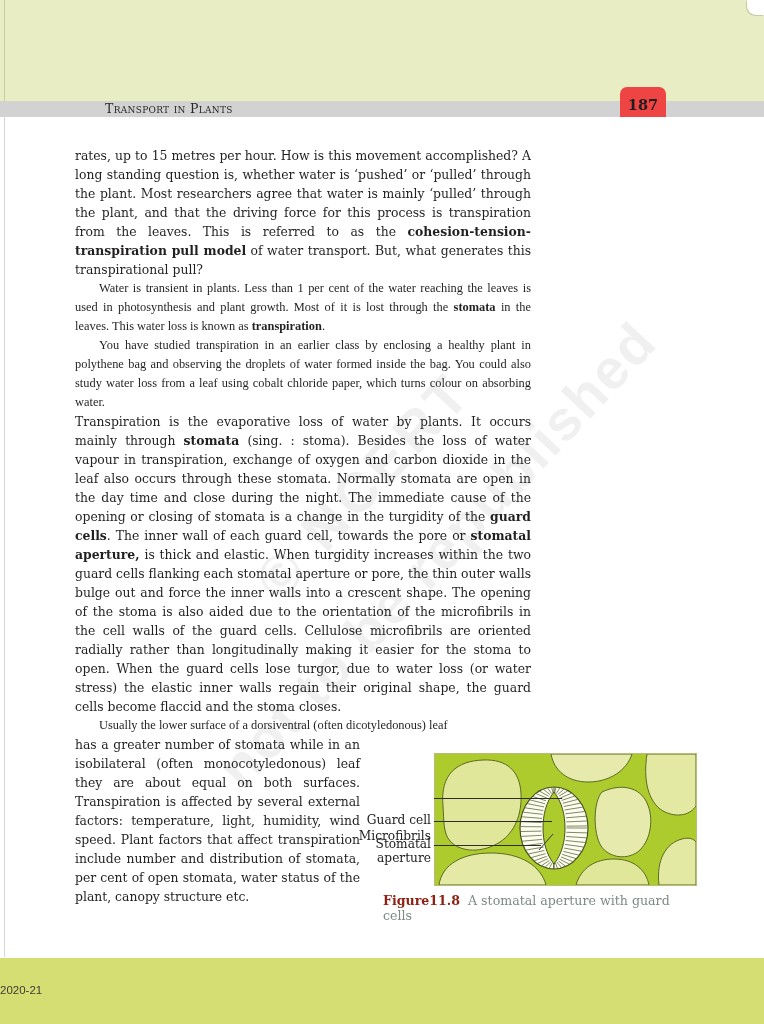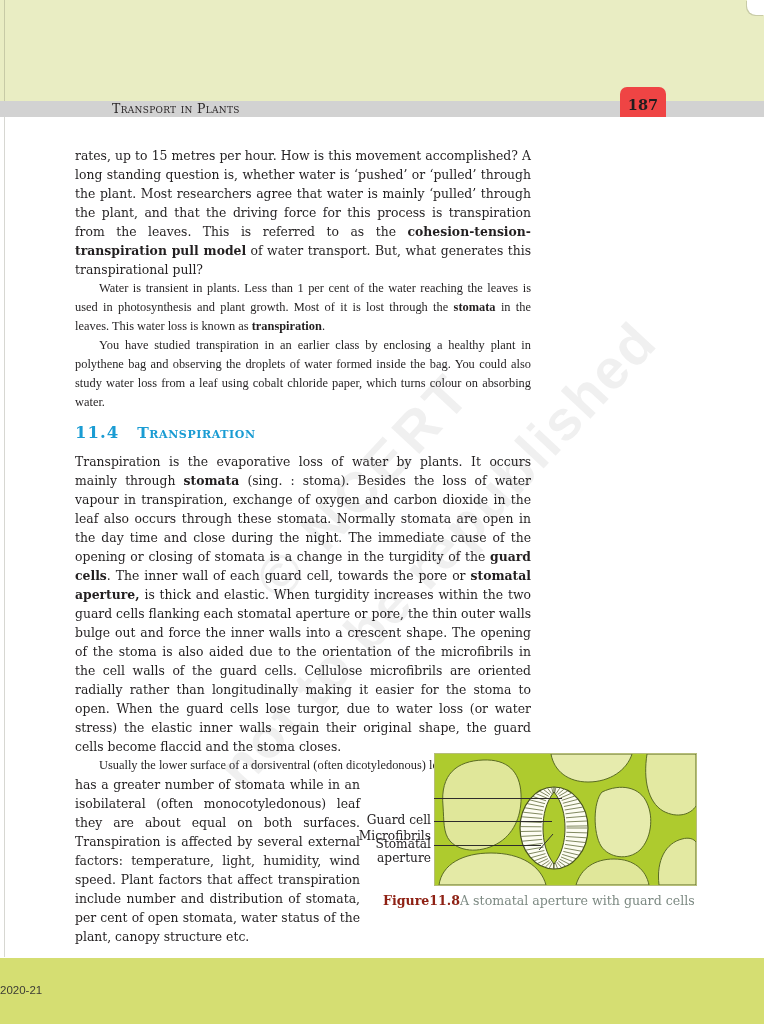--- a/index.html
+++ b/index.html
@@ -5,21 +5,21 @@
   html,body{margin:0;padding:0;background:#f0f0f0;}
   .page{position:relative;width:764px;height:1024px;background:#ffffff;overflow:hidden;
         font-family:"DejaVu Serif",serif;color:#221f20;}
 
   
   .band-top{position:absolute;left:0;top:0;width:764px;height:101px;background:#e9edc3;}
   .edge-line{position:absolute;left:4px;top:0;width:1px;height:957px;background:rgba(110,110,95,.28);}
   .corner-notch{position:absolute;right:0;top:0;width:17px;height:15px;background:#ffffff;
         border-bottom-left-radius:9px;box-shadow:-1px 1px 0 rgba(0,0,0,.14);}
   .header-bar{position:absolute;left:0;top:101px;width:764px;height:16px;background:#d2d2d2;}
-  .header-title{position:absolute;left:112px;top:101px;height:16px;line-height:16px;
+  .header-title{position:absolute;left:105px;top:101px;height:16px;line-height:16px;
         font-variant:small-caps;font-size:12.5px;letter-spacing:.3px;color:#2a2627;}
   .page-tab{position:absolute;left:620px;top:87px;width:46px;height:30px;background:#ef4444;
         border-radius:7px 7px 0 0;text-align:center;font-weight:bold;font-size:14.5px;
         line-height:36px;color:#201d1e;}
 
   
   .watermark{position:absolute;left:20px;top:300px;width:760px;height:440px;display:flex;
         flex-direction:column;align-items:center;justify-content:center;gap:36px;
         transform:rotate(-47deg);color:rgba(60,60,60,.075);
         font-family:"Liberation Sans",sans-serif;font-weight:bold;pointer-events:none;z-index:0;}
@@ -41,21 +41,21 @@
   .fig-img{position:absolute;left:89px;top:0;width:261px;height:131px;border:1px solid #b6bd7a;}
   .fig-img svg{display:block;}
   .lbl{position:absolute;left:0;width:86px;text-align:right;font-size:12.2px;
         line-height:13.5px;color:#232021;}
   .lbl1{top:38px;margin-top:39px;}  .lbl2{top:61px;text-align:right;}  .lbl3{top:85px;}
   .con{position:absolute;border-top:1px solid #2e2c2c;height:0;}
   .con1{top:45px;left:89px;width:128px;}
   .con2{top:68px;left:89px;width:118px;}
   .con3{top:92px;left:89px;width:107px;}
   .fig-caption{position:absolute;left:38px;top:140px;width:314px;font-size:12.6px;color:#7d8a83;}
-  .fc-tag{font-weight:bold;color:#8e2114;margin-right:0;}
+  .fc-tag{font-weight:bold;color:#8e2114;margin-right:8px;}
 
   
   .footer{position:absolute;left:0;top:958px;width:764px;height:66px;background:#d5de72;}
   .footer-year{position:absolute;left:0;top:26px;width:100%;
         font-family:"Liberation Sans",sans-serif;font-size:11.5px;color:#3c3c34;}
 </style>
 </head>
 <body>
 
 <div class="page">
@@ -70,23 +70,20 @@
   <div class="watermark">
     <div class="wl1">© NCERT</div>
     <div class="wl2">not to be republished</div>
   </div>
 
   <div class="content">
     <p><span>rates, up to 15 metres per hour. How is this movement accomplished? A long standing question is, whether water is ‘pushed’ or ‘pulled’ through the plant. Most researchers agree that water is mainly ‘pulled’ through the plant, and that the driving force for this process is transpiration from the leaves. This is referred to as the </span><span style="font-weight: bold;">cohesion-tension-transpiration pull model</span><span> of water transport. But, what generates this transpirational pull?</span></p>
     <p class="ind"><span>Water is transient in plants. Less than 1 per cent of the water reaching the leaves is used in photosynthesis and plant growth. Most of it is lost through the </span><span style="font-weight: bold;">stomata</span><span> in the leaves. This water loss is known as </span><span style="font-weight: bold;">transpiration</span><span>.</span></p>
     <p class="ind"><span>You have studied transpiration in an earlier class by enclosing a healthy plant in polythene bag and observing the droplets of water formed inside the bag.  You could also study water loss from a leaf using cobalt chloride paper, which turns colour on absorbing water.</span></p>
 
-    <div class="section-head">
-      <span class="sh-num">11.4</span><span class="sh-title">Transpiration</span>
-    </div>
 
     <p><span>Transpiration is the evaporative loss of water by plants. It occurs mainly through </span><span style="font-weight: bold;">stomata</span><span> (sing. : stoma). Besides  the loss of water vapour in transpiration, exchange of oxygen and carbon dioxide in the leaf also occurs through these stomata.  Normally stomata are open in the day time and close during the night. The immediate cause of the opening or closing of stomata is a change in the turgidity of the </span><span style="font-weight: bold;">guard cells</span><span>. The inner wall of each guard cell, towards the pore or </span><span style="font-weight: bold;">stomatal aperture,</span><span> is thick and elastic. When turgidity increases within the two guard cells flanking each stomatal aperture or pore, the thin outer walls bulge out and force the inner walls into a crescent shape. The opening of the stoma is also aided due to the orientation of the microfibrils in the cell walls of the guard cells. Cellulose microfibrils are oriented radially rather than longitudinally making it easier for the stoma to open.  When the guard cells lose turgor, due to water loss (or water stress) the elastic inner walls regain their original shape, the guard cells become flaccid and the stoma closes.</span></p>
     <p class="ind">Usually the lower surface of a dorsiventral (often dicotyledonous) leaf</p>
     <p class="p5b">has a greater number of stomata while in an isobilateral (often monocotyledonous) leaf they are about equal on both surfaces. Transpiration is affected by several external factors: temperature, light, humidity, wind speed. Plant factors that affect transpiration include number and distribution of stomata, per cent of open stomata, water status of the plant, canopy structure etc.</p>
   </div>
 
   <div class="figure">
     <div class="fig-img">
       <svg width="261" height="131" viewBox="0 0 261 131" xmlns="http://www.w3.org/2000/svg">
         <rect x="0" y="0" width="261" height="131" fill="#aecb2e"></rect>

